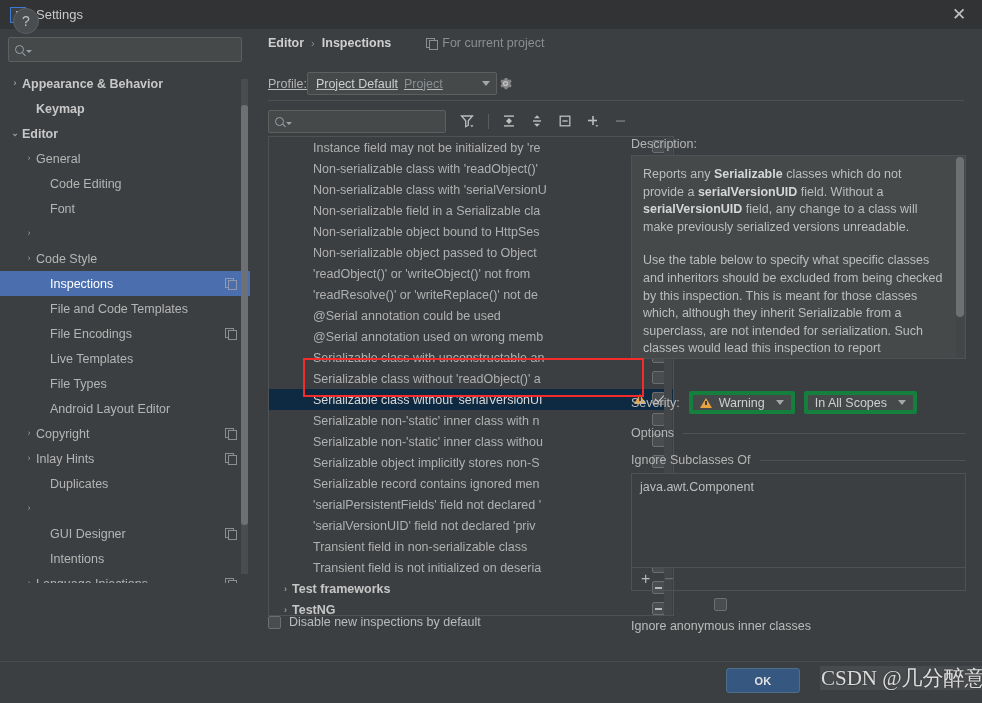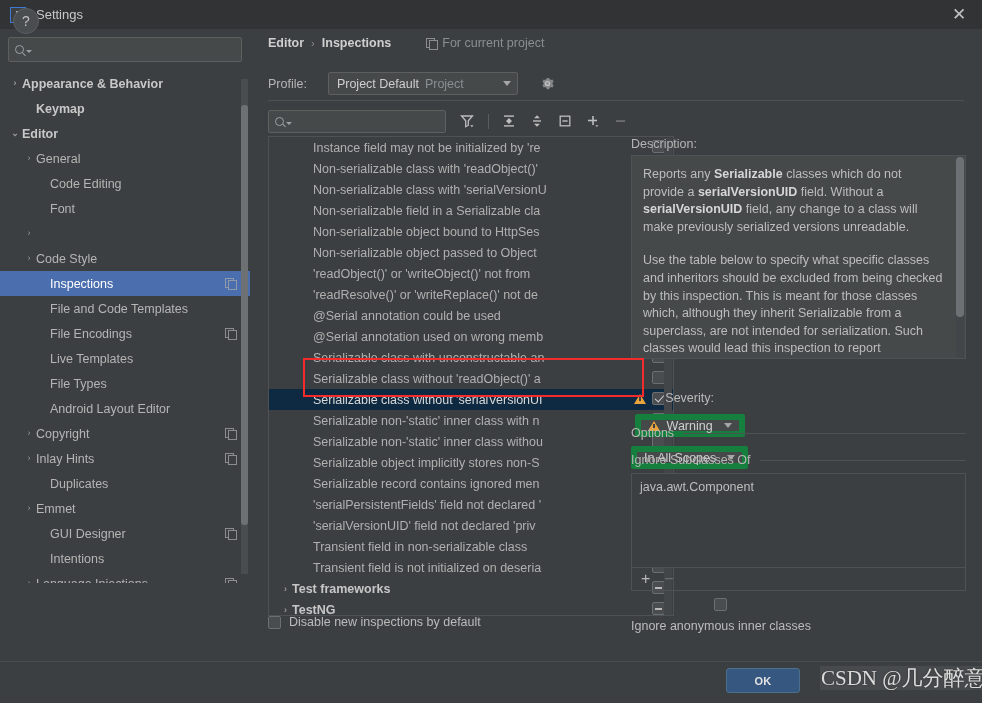--- a/index.html
+++ b/index.html
@@ -108,21 +108,21 @@
   }
   .crumb { font-weight: bold; color: #cfcfcf; }
   .crumb-sep { color: #8d8d8d; font-size: 11px; }
   #for-current {
     display: flex; align-items: center; gap: 5px;
     margin-left: 28px; color: #8b8f91; font-weight: normal;
   }
 
   #profile-row {
     position: absolute; left: 18px; top: 43px;
-    display: flex; align-items: center; gap: 21px;
+    display: flex; align-items: center; gap: 0; text-decoration: underline;
   }
   #profile-lbl { color: #b5b5b5; }
   #profile-combo {
     height: 23px; min-width: 190px; background: #45494a;
     border: 1px solid #5e6060; border-radius: 2px;
     display: flex; align-items: center; padding: 0 6px 0 8px; gap: 6px;
   }
   #profile-combo .pv { color: #cfcfcf; }
   #profile-combo .pvs { color: #8b8f91; }
   .caret {
@@ -234,24 +234,24 @@
     position: absolute; right: 1px; top: 1px; width: 8px; height: 202px;
     background: #434648;
   }
   #desc-sb-thumb {
     position: absolute; right: 1px; top: 1px; width: 8px; height: 160px;
     background: #6e7173; border-radius: 4px;
   }
 
   #severity-row {
     position: absolute; left: 631px; top: 391px;
-    display: flex; align-items: center; gap: 9px; flex-direction: column;
+    display: flex; align-items: center; gap: 9px;
   }
   .combo {
-    height: 23px; background: #45494a; border: 6px solid #15803d;
+    height: 23px; background: #45494a; border: 4px solid #15803d;
     border-radius: 2px; display: flex; align-items: center;
     padding: 0 7px; gap: 7px; cursor: pointer;
   }
   .combo .cv { color: #cfcfcf; }
   .combo .caret { margin-left: 4px; }
 
   .sect-hdr {
     position: absolute; display: flex; align-items: center; gap: 9px;
     width: 335px; left: 631px; color: #b5b5b5;
   }
@@ -409,21 +409,20 @@
           <span class="copy-ico"></span>
         </div>
         <div class="tnode">
           <span class="ind" style="width: 36px; flex: 0 0 auto;"></span>
           <span class="arrow"></span>
           <span class="lbl">Duplicates</span>
         </div>
         <div class="tnode">
           <span class="ind" style="width: 22px; flex: 0 0 auto;"></span>
           <span class="arrow">›</span>
-          <span class="lbl">Emmet</span>
         </div>
         <div class="tnode">
           <span class="ind" style="width: 36px; flex: 0 0 auto;"></span>
           <span class="arrow"></span>
           <span class="lbl">GUI Designer</span>
           <span class="copy-ico"></span>
         </div>
         <div class="tnode">
           <span class="ind" style="width: 36px; flex: 0 0 auto;"></span>
           <span class="arrow"></span>

